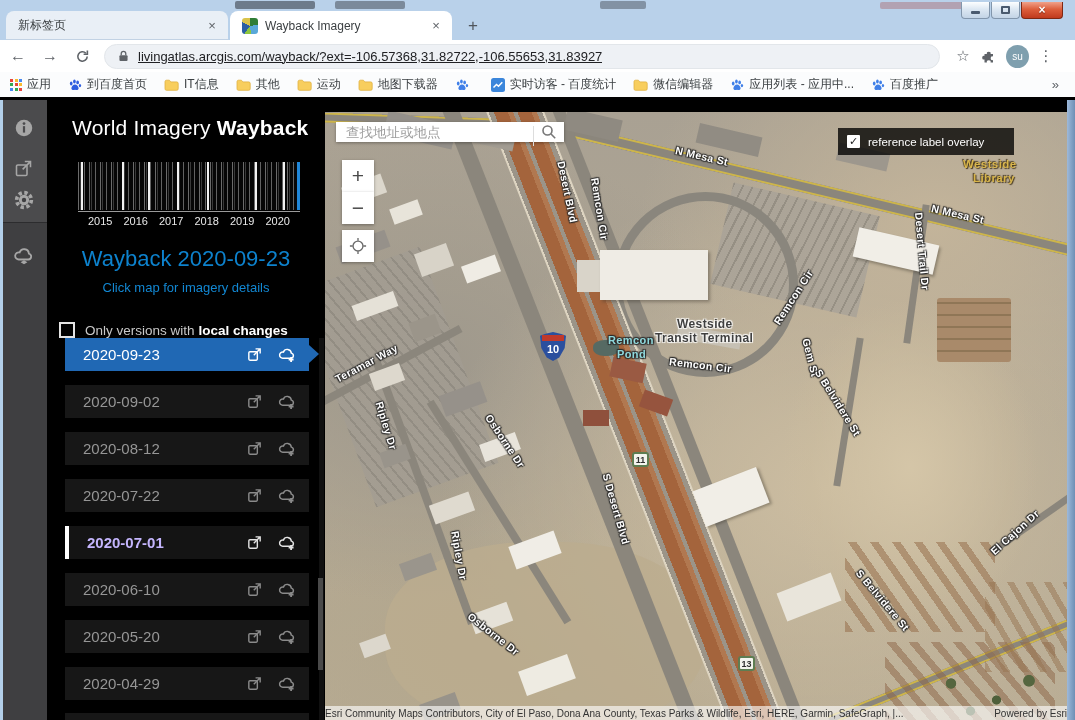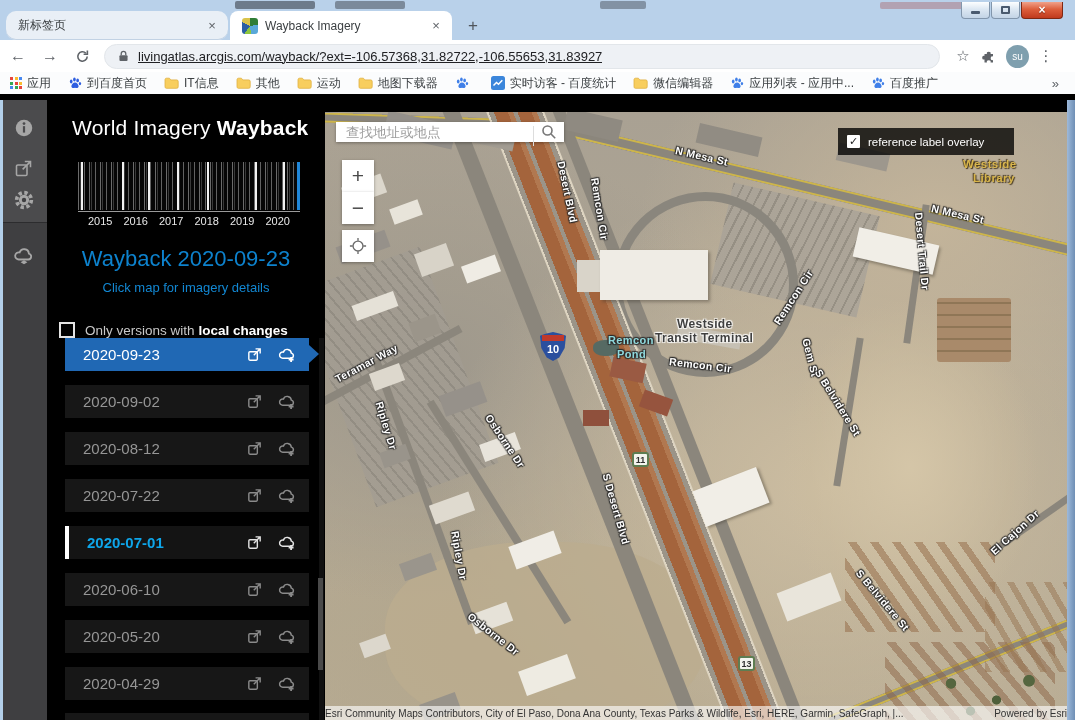--- a/index.html
+++ b/index.html
@@ -16,21 +16,21 @@
     background:linear-gradient(#fdfeff,#dce7f2 45%,#c3d4e6);display:flex;align-items:center;justify-content:center;margin-left:1px;}
   .winbtn .bar{width:9px;height:3px;background:#4a5a6e;border-radius:1px;margin-top:5px;}
   .winbtn .box{width:9px;height:8px;border:2px solid #4a5a6e;border-radius:1px;}
   .winbtn.close{width:42px;background:linear-gradient(#f0a28a,#dd5f3c 45%,#c03a1d);border-color:#7e2813;
     color:#fff;font-weight:bold;font-size:12px;text-shadow:0 1px 1px #7e2813;}
 
   
   .tabstrip{left:0;top:11px;width:1075px;height:29px;background:#b9d1ea;}
   .tab{position:absolute;top:0;height:29px;border-radius:8px 8px 0 0;display:flex;align-items:center;
     padding:0 8px 0 12px;font-size:12px;color:#3c4043;}
-  .tab-inactive{background:#e9eff6;box-shadow:inset 0 -1px 0 #c2d2e4;border-radius:10px;}
+  .tab-inactive{background:#e9eff6;box-shadow:inset 0 -1px 0 #c2d2e4;}
   .tab-active{background:#fff;z-index:5;}
   .tab-title{flex:1;overflow:hidden;white-space:nowrap;}
   .tab-close{width:16px;height:16px;border-radius:8px;display:flex;align-items:center;justify-content:center;
     color:#5f6368;font-size:13px;margin-left:6px;}
   .favicon{width:16px;height:16px;border-radius:3px;margin-right:7px;flex:0 0 auto;
     background:conic-gradient(#2f7d36 0 22%,#59a8d8 22% 48%,#8ec63f 48% 60%,#2b5fa3 60% 82%,#d9c34a 82%);}
   .newtab{position:absolute;left:460px;top:3px;width:26px;height:24px;border-radius:13px;display:flex;
     align-items:center;justify-content:center;font-size:17px;color:#50555c;}
 
   
@@ -39,21 +39,21 @@
     font-size:16px;margin-left:4px;border-radius:14px;}
   .omnibox{margin-left:8px;width:836px;height:25px;border-radius:13px;background:#eef1f5;border:1px solid #e2e6ea;
     display:flex;align-items:center;padding:0 12px;}
   .omnibox .url{font-size:13px;color:#202124;white-space:nowrap;overflow:hidden;margin-left:8px;text-decoration:underline;}
   .tool-right{display:flex;align-items:center;margin-left:10px;}
   .tool-ic{width:26px;height:26px;display:flex;align-items:center;justify-content:center;color:#5f6368;font-size:15px;}
   .avatar{width:23px;height:23px;border-radius:50%;background:#7f9fae;color:#fff;font-size:10px;display:flex;
     align-items:center;justify-content:center;margin:0 4px;}
 
   
-  .bookmarks{left:0;top:72px;width:1075px;height:28px;background:#fbfcfd;border-bottom:6px solid #000000;
+  .bookmarks{left:0;top:72px;width:1075px;height:28px;background:#fbfcfd;border-bottom:3px solid #000000;
     display:flex;align-items:center;padding-left:10px;}
   .bm{display:flex;align-items:center;margin-right:17px;font-size:12px;color:#3c4043;white-space:nowrap;}
   .bm svg,.bm .grid9{margin-right:5px;flex:0 0 auto;}
   .grid9{width:12px;height:12px;position:relative;}
   .grid9 i{position:absolute;width:3px;height:3px;}
   .bm-overflow{position:absolute;right:16px;color:#5f6368;font-size:13px;}
 
   
   .app{left:0;top:100px;width:1075px;height:620px;background:#000;}
   .edge-left{left:0;top:100px;width:3px;height:620px;background:#b3cfe9;z-index:50;}
@@ -86,21 +86,21 @@
 
   .vlist{position:absolute;left:0;top:238px;width:278px;}
   .vrow{position:absolute;left:18px;width:244px;height:33px;background:#171717;color:#969696;
     display:flex;align-items:center;font-size:15px;}
   .vrow .vdate{margin-left:18px;flex:1;}
   .vicon{width:22px;height:20px;margin-right:11px;color:#8a8a8a;display:flex;align-items:center;justify-content:center;}
   .vrow.active{background:#2068b4;color:#fff;}
   .vrow.active .vicon{color:#fff;}
   .vrow.active::after{content:"";position:absolute;right:-10px;top:7px;border-left:10px solid #2068b4;
     border-top:9px solid transparent;border-bottom:9px solid transparent;}
-  .vrow.local{background:#141414;color:#0ea5e9;font-weight:700;border-left:4px solid #fff;justify-content:space-between;}
+  .vrow.local{background:#141414;color:#c4b5fd;font-weight:700;border-left:4px solid #fff;justify-content:space-between;}
   .vrow.local .vicon{color:#e2e2e2;}
   .sb-track{position:absolute;right:1px;top:238px;bottom:0;width:5px;background:#101010;}
   .sb-thumb{position:absolute;right:1px;top:240px;width:5px;height:92px;background:#4a4a4a;}
 
   
   .map{position:absolute;left:325px;top:12px;width:742px;height:608px;overflow:hidden;
     background:
       radial-gradient(ellipse 420px 320px at 82% 18%,#c3b49a,rgba(0,0,0,0) 70%),
       radial-gradient(ellipse 520px 420px at 68% 62%,#ccbda1,rgba(0,0,0,0) 75%),
       radial-gradient(ellipse 430px 330px at 14% 42%,#9e988c,rgba(0,0,0,0) 72%),

